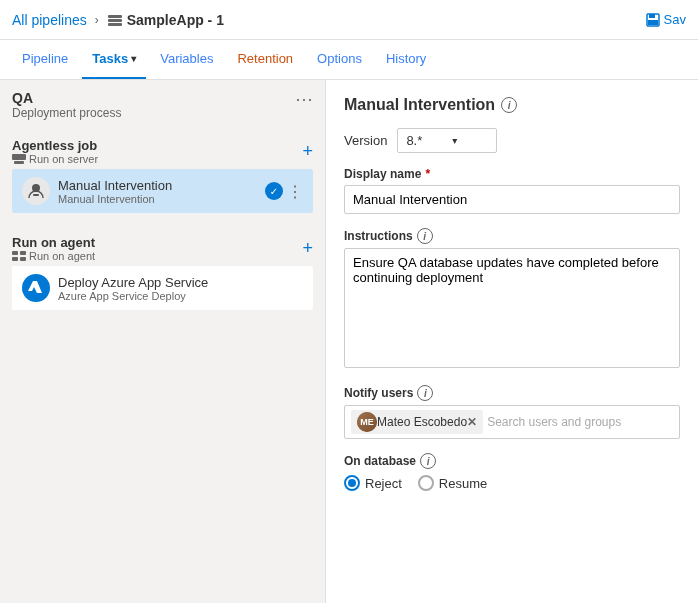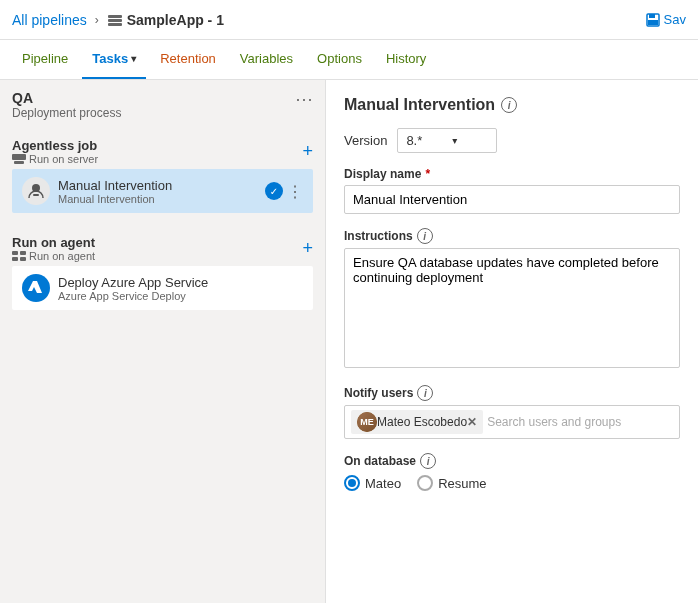--- a/index.html
+++ b/index.html
@@ -59,21 +59,21 @@
       align-items: center;
       padding: 0 12px;
       border-bottom: 1px solid #e0e0e0;
       background: #fff;
       height: 40px;
       gap: 4px;
     }
     .nav-tab {
       padding: 8px 10px;
       cursor: pointer;
-      color: #4d7c0f;
+      color: #3b82f6;
       font-size: 13px;
       border-bottom: 2px solid transparent;
       height: 100%;
       display: flex;
       align-items: center;
       gap: 3px;
     }
     .nav-tab.active {
       color: #0078d4;
       border-bottom: 2px solid #0078d4;
@@ -420,25 +420,25 @@
 </div>
 
 <div class="nav-tabs">
   <div class="nav-tab">
     <span>Pipeline</span>
   </div>
   <div class="nav-tab active">
     <span>Tasks</span>
     <span class="tab-dropdown">▾</span>
   </div>
+  <div class="nav-tab">
+    <span>Variables</span>
+  </div>
   <div class="nav-tab highlight">
     <span>Retention</span>
-  </div>
-  <div class="nav-tab">
-    <span>Variables</span>
   </div>
   <div class="nav-tab">
     <span>Options</span>
   </div>
   <div class="nav-tab">
     <span>History</span>
   </div>
 </div>
 
 <div class="main">
@@ -572,21 +572,21 @@
     <div class="field-group">
       <div class="field-label">
         <span>On database</span>
         <span class="info-icon">i</span>
       </div>
       <div class="timeout-row">
         <div class="radio-option">
           <div class="radio-outer">
             <div class="radio-inner"></div>
           </div>
-          <span class="radio-label">Mateo</span>
+          <span class="radio-label">Reject</span>
         </div>
         <div class="radio-option">
           <div class="radio-outer empty"></div>
           <span class="radio-label">Resume</span>
         </div>
       </div>
     </div>
 
   </div>
 </div>

